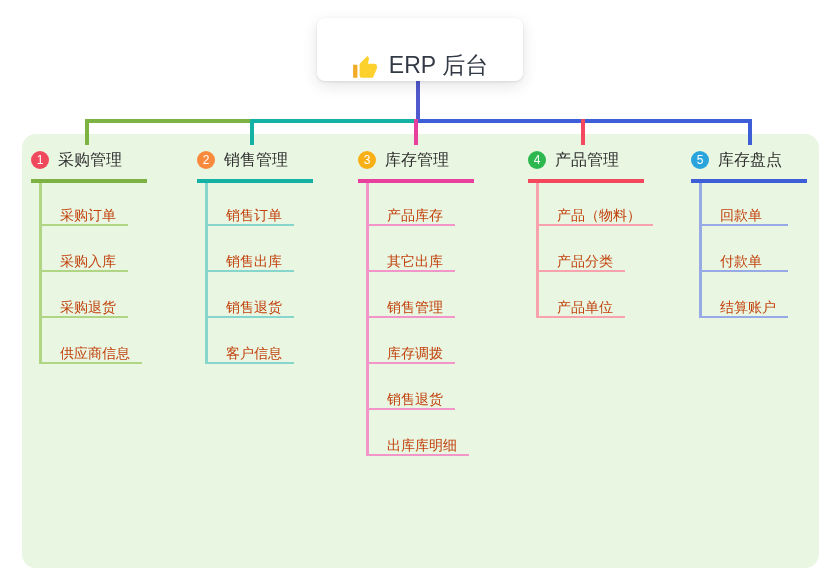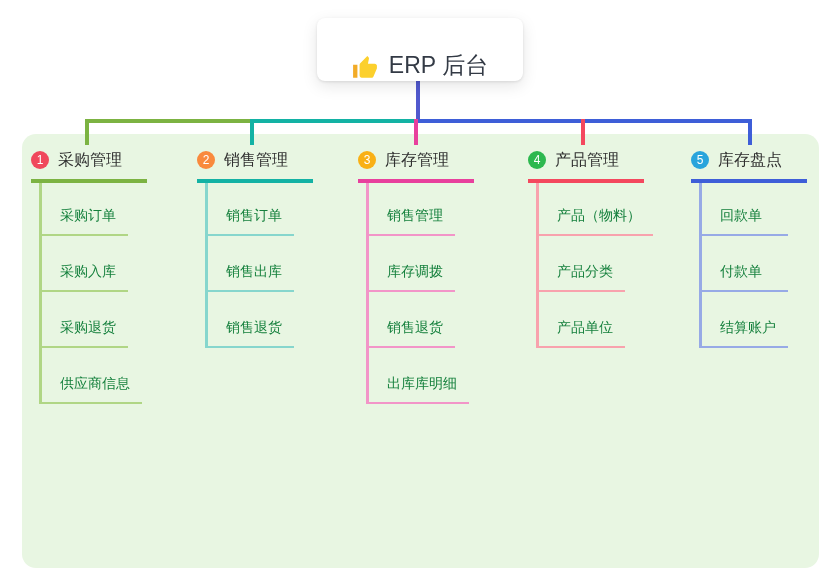--- a/index.html
+++ b/index.html
@@ -61,24 +61,24 @@
     font-weight: 500;
   }
   .children {
     list-style: none;
     margin-left: 8px;
     border-left: 3px solid var(--light);
   }
   .children li {
     width: fit-content;
     min-width: 86px;
-    padding: 27px 12px 10px 18px;
+    padding: 27px 12px 0 18px;
     border-bottom: 2px solid var(--light);
     font-size: 14px; line-height: 17px;
-    color: #15803d;
+    color: #c2410c;
     white-space: nowrap;
     cursor: default;
   }
   .children li:first-child { padding-top: 24px; }
   .b1 { left: 31px; }
   .b2 { left: 197px; }
   .b3 { left: 358px; }
   .b4 { left: 528px; }
   .b5 { left: 691px; }
 </style>
@@ -124,29 +124,32 @@
 
   <div class="branch b2" style="--main: #13b2a4; --light: #86d6cd; --badge: #f98a3d;">
     <div class="branch-header">
       <span class="badge">2</span>
       <span>销售管理</span>
     </div>
     <ul class="children">
       <li>销售订单</li>
       <li>销售出库</li>
       <li>销售退货</li>
+      <li>客户信息</li>
     </ul>
   </div>
 
   <div class="branch b3" style="--main: #e8409d; --light: #f295c8; --badge: #f9b016;">
     <div class="branch-header">
       <span class="badge">3</span>
       <span>库存管理</span>
     </div>
     <ul class="children">
+      <li>产品库存</li>
+      <li>其它出库</li>
       <li>销售管理</li>
       <li>库存调拨</li>
       <li>销售退货</li>
       <li>出库库明细</li>
     </ul>
   </div>
 
   <div class="branch b4" style="--main: #f4485e; --light: #f8a2ad; --badge: #2db84f;">
     <div class="branch-header">
       <span class="badge">4</span>

